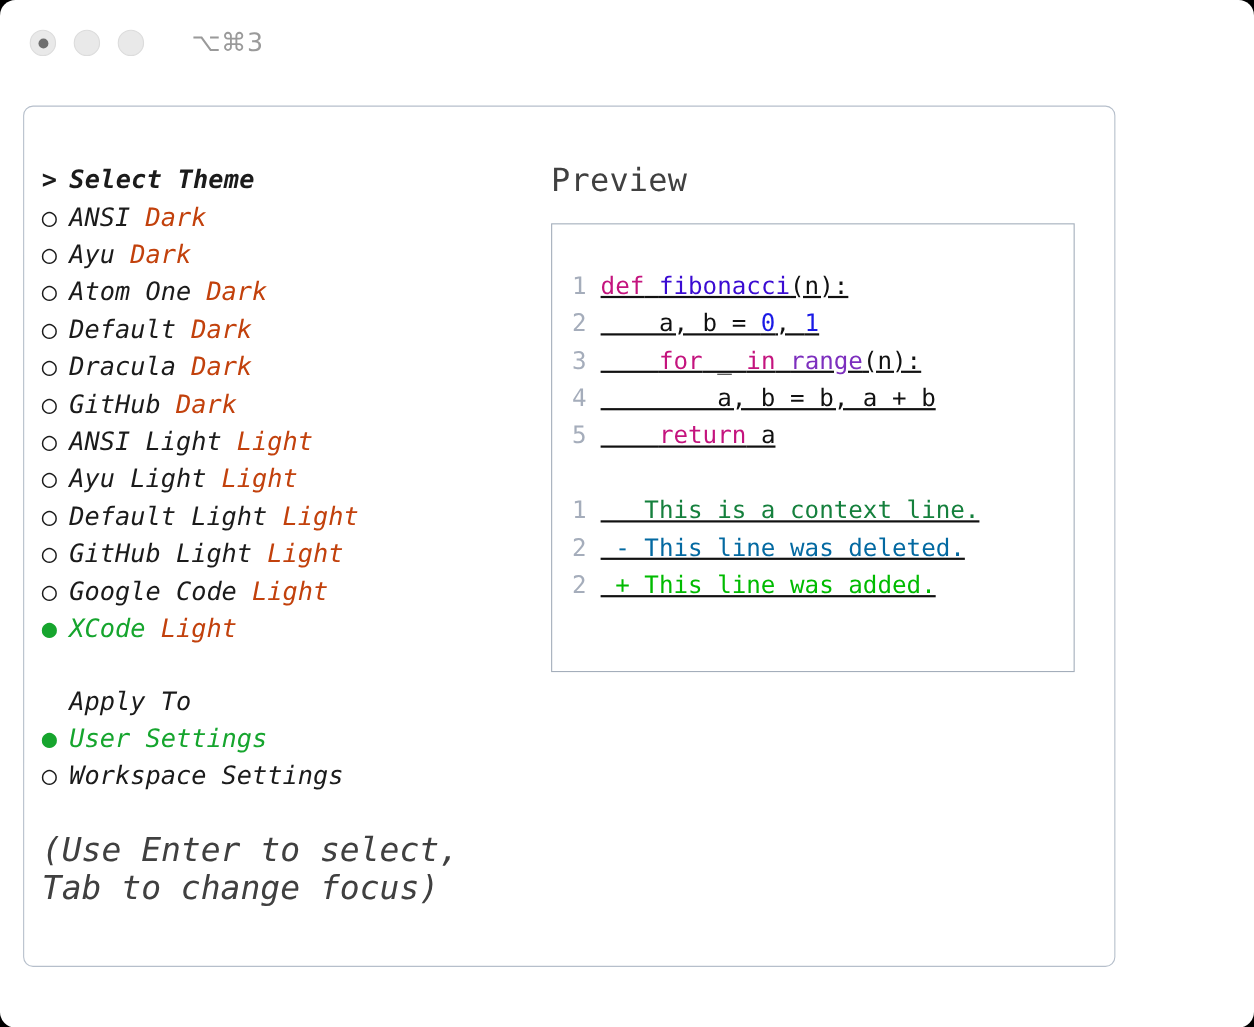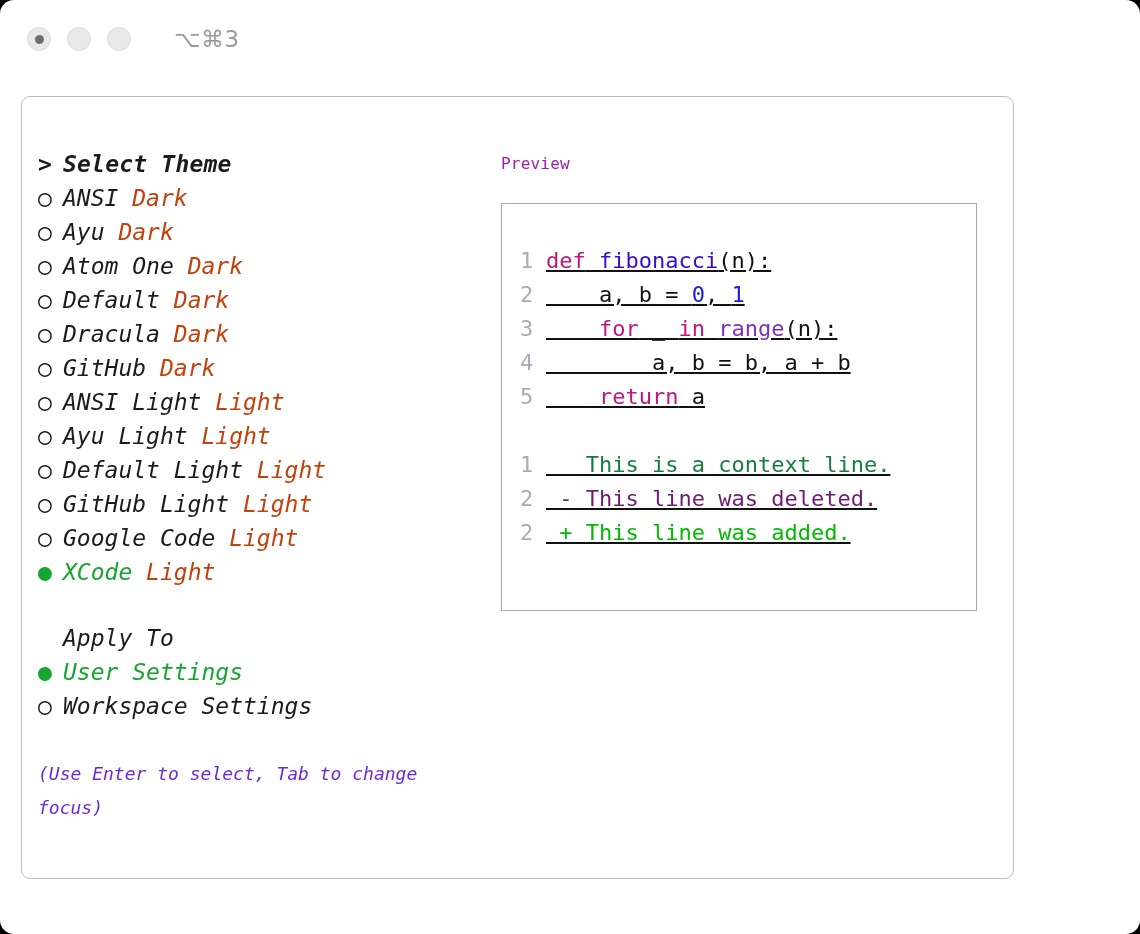--- a/index.html
+++ b/index.html
@@ -118,37 +118,37 @@
 
   .apply-block {
     margin-top: 32px;
   }
   .apply-heading {
     padding-left: 25px;
   }
 
   .hint {
     margin-top: 34px;
-    font-size: 18px;
-    line-height: 34px;
-    color: #6d28d9;
+    font-size: 30px;
+    line-height: 34px;
+    color: #404040;
     width: 420px;
   }
 
   
   .right-col {
     position: absolute;
     left: 479px;
     top: 50px;
     width: 490px;
   }
   .preview-title {
-    font-size: 16px;
-    line-height: 34px;
-    color: #a21caf;
+    font-size: 29px;
+    line-height: 34px;
+    color: #404040;
     letter-spacing: 0.2px;
   }
   .preview-box {
     margin-top: 22px;
     width: 476px;
     height: 408px;
     border: 1px solid #a4aebb;
     box-sizing: border-box;
     background: #ffffff;
     padding: 40px 0 0 18px;
@@ -169,21 +169,21 @@
     color: #a5adbb;
   }
   .kw   { color: #c4147e; }
   .fn   { color: #3a0bd2; }
   .call { color: #7d2fbe; }
   .num  { color: #1a1ae6; }
   .plain{ color: #111111; }
 
   .diff-block { margin-top: 34px; }
   .ctx { color: #15803d; }
-  .del { color: #701a75; text-align: right; }
+  .del { color: #0369a1; text-align: right; }
   .add { color: #00bb00; }
 </style>
 </head>
 <body>
 
 <div class="window">
 
   <div class="titlebar">
     <div class="dot">
       <div class="dot-core"></div>

